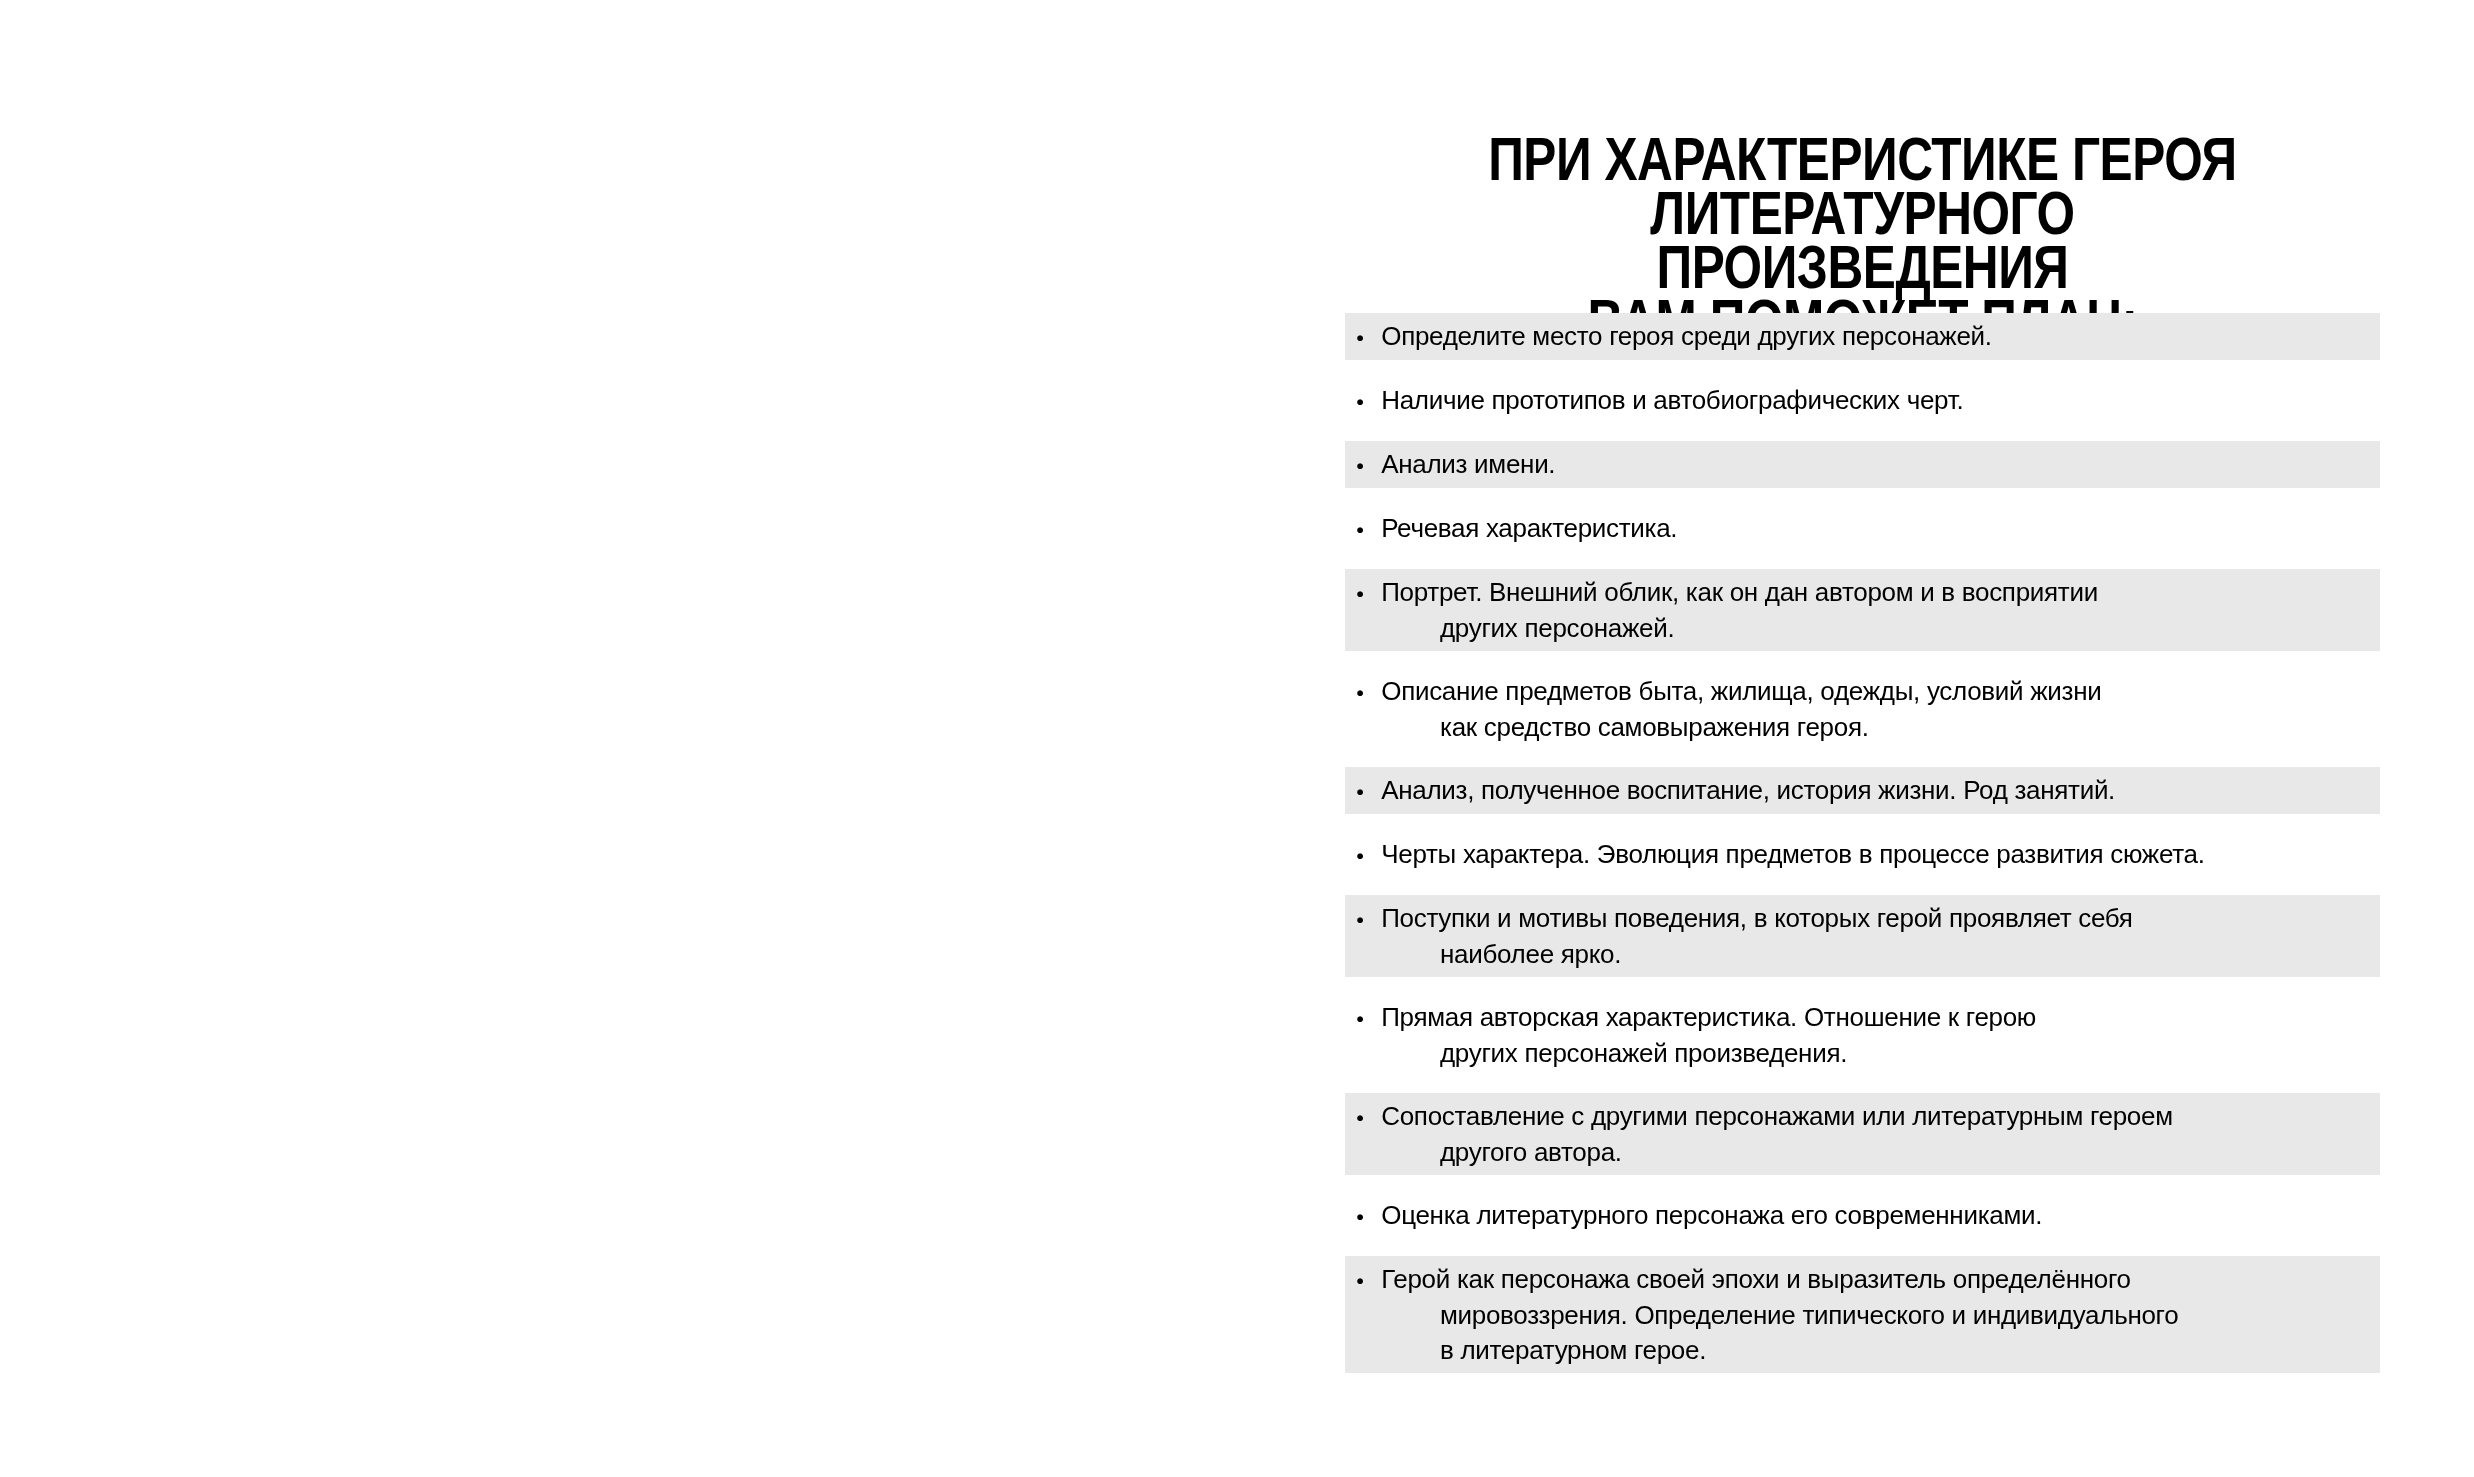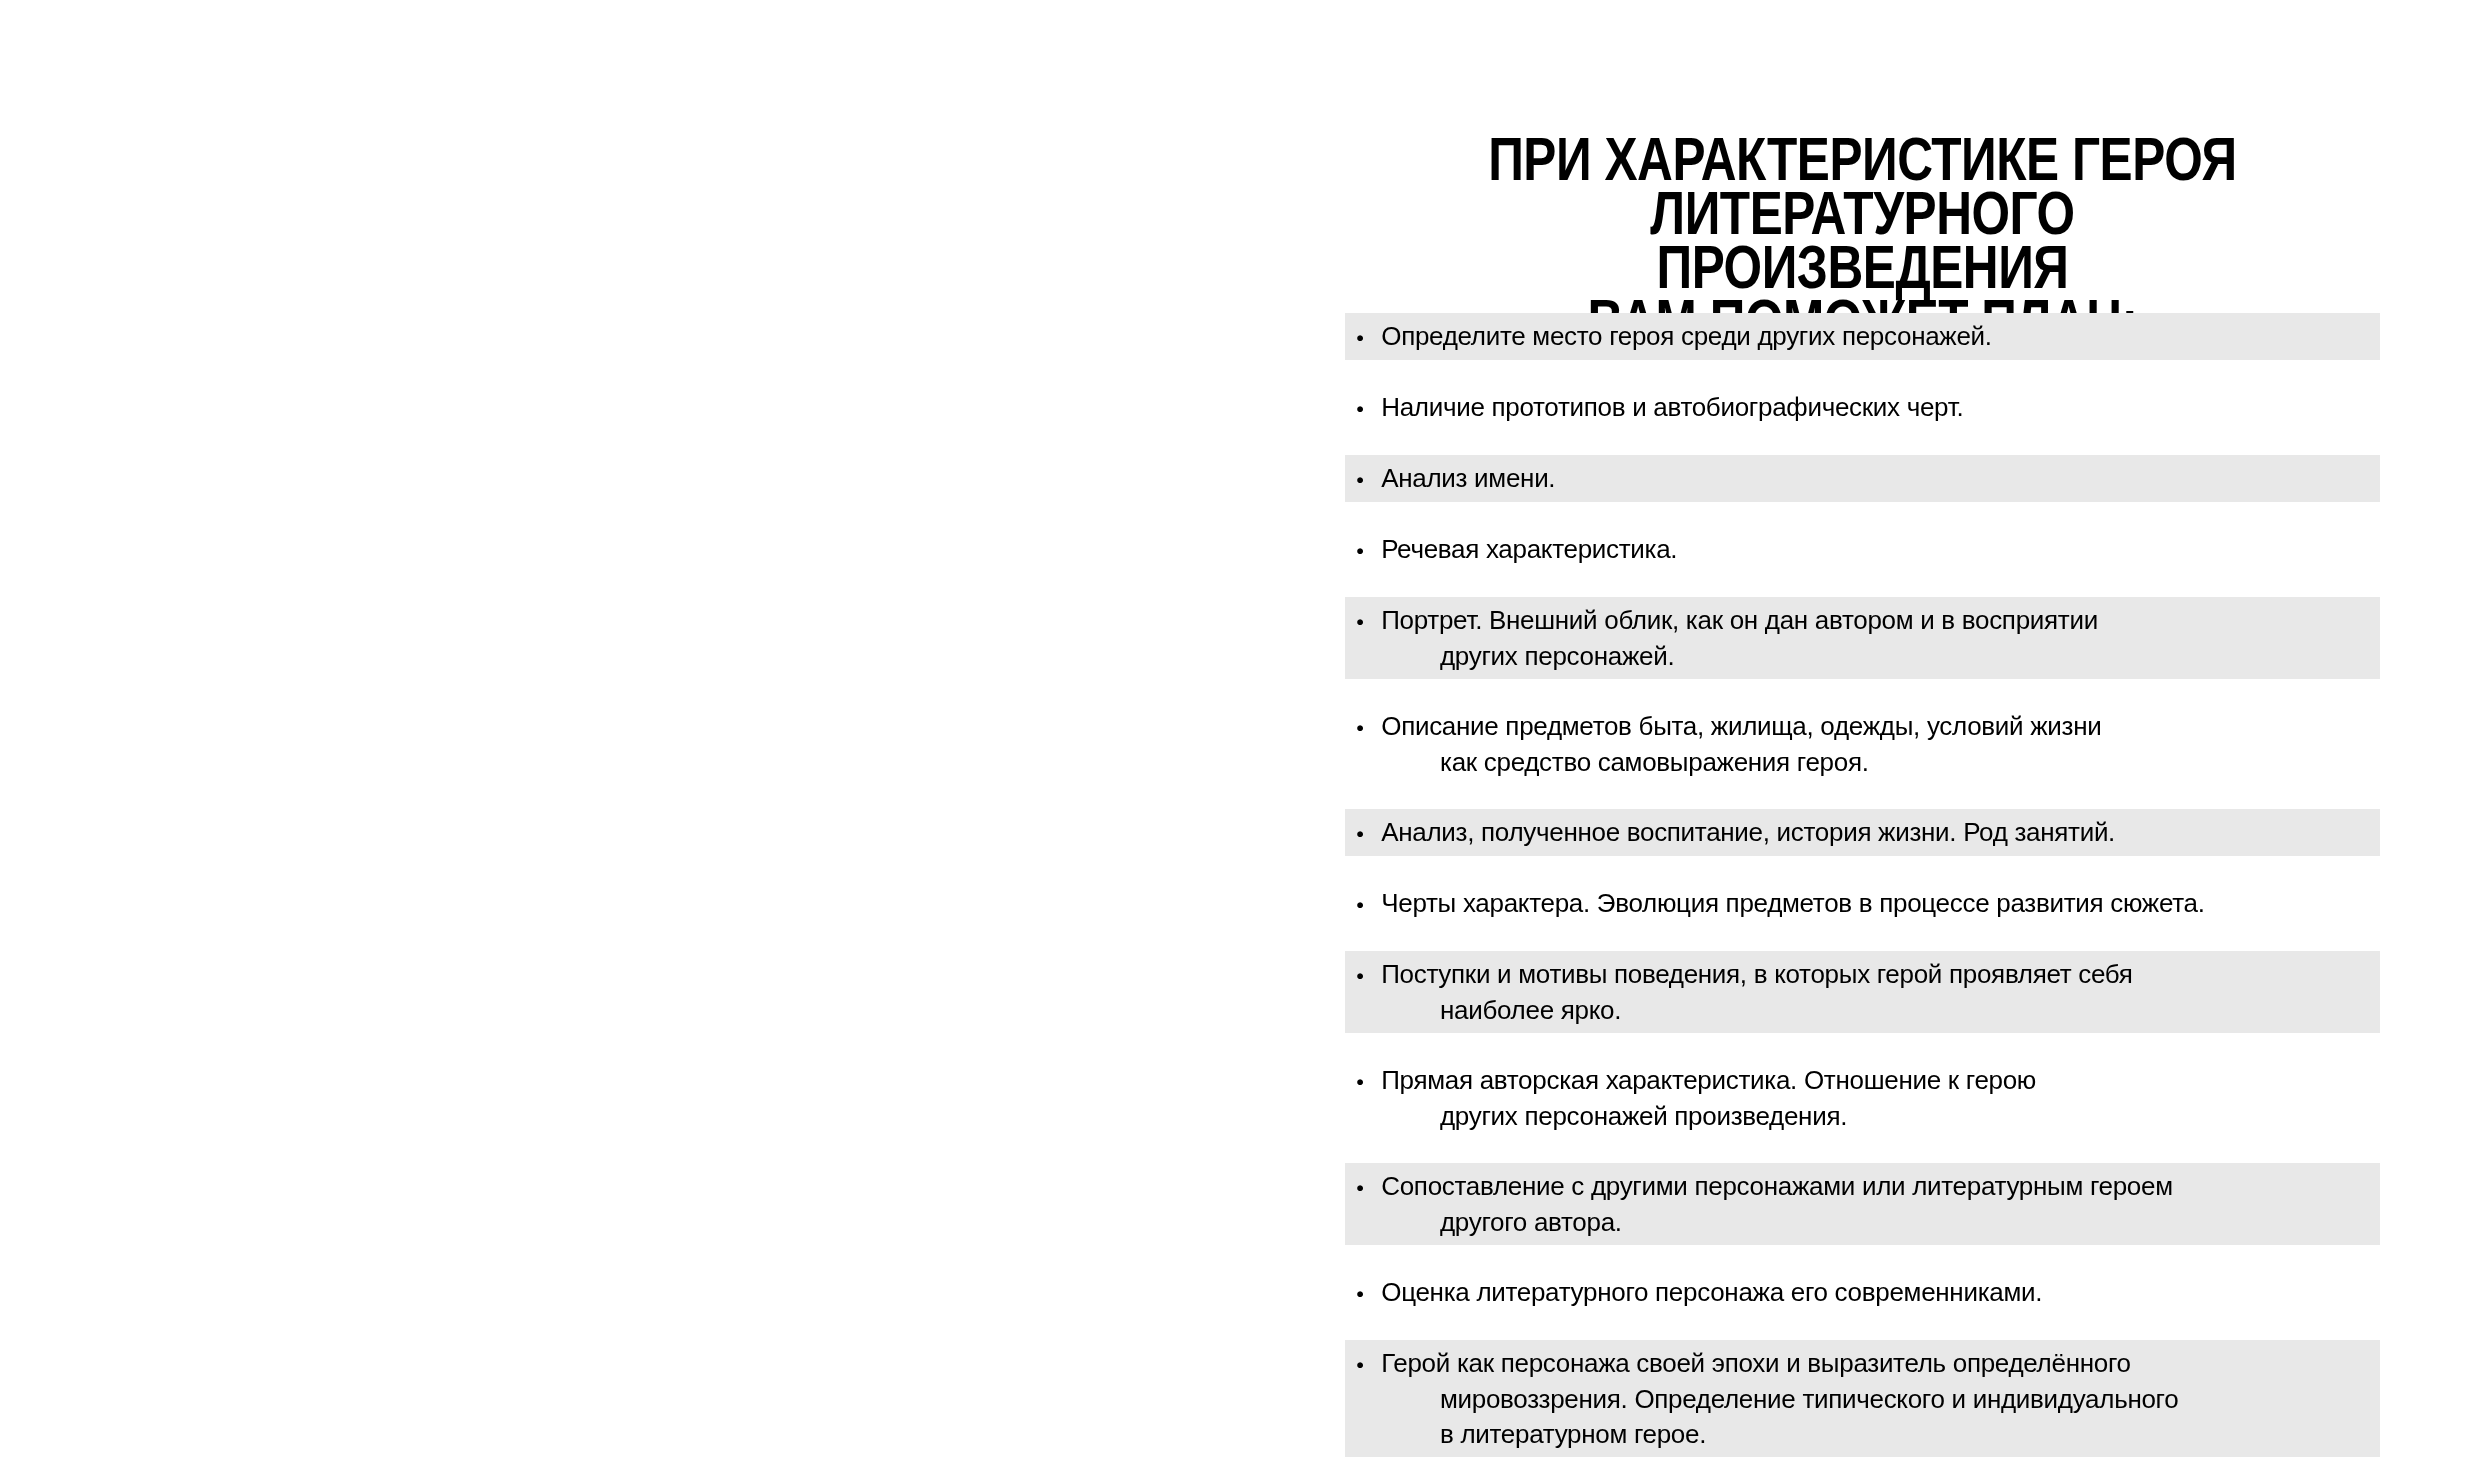--- a/index.html
+++ b/index.html
@@ -47,21 +47,21 @@
     padding: 0;
     list-style: none;
   }
   .plan li {
     box-sizing: border-box;
     font-size: 26px;
     line-height: 35px;
     letter-spacing: -0.3px;
     padding: 5.5px 15px 5.5px 95px;
     text-indent: -84px;
-    margin-bottom: 24px;
+    margin-bottom: 17px;
     white-space: pre-line;
     background: transparent;
   }
   .plan li:nth-child(odd) {
     background: #e8e8e8;
   }
   .plan li::before {
     content: "●";
     font-size: 13.6px;
     vertical-align: 0.22em;

